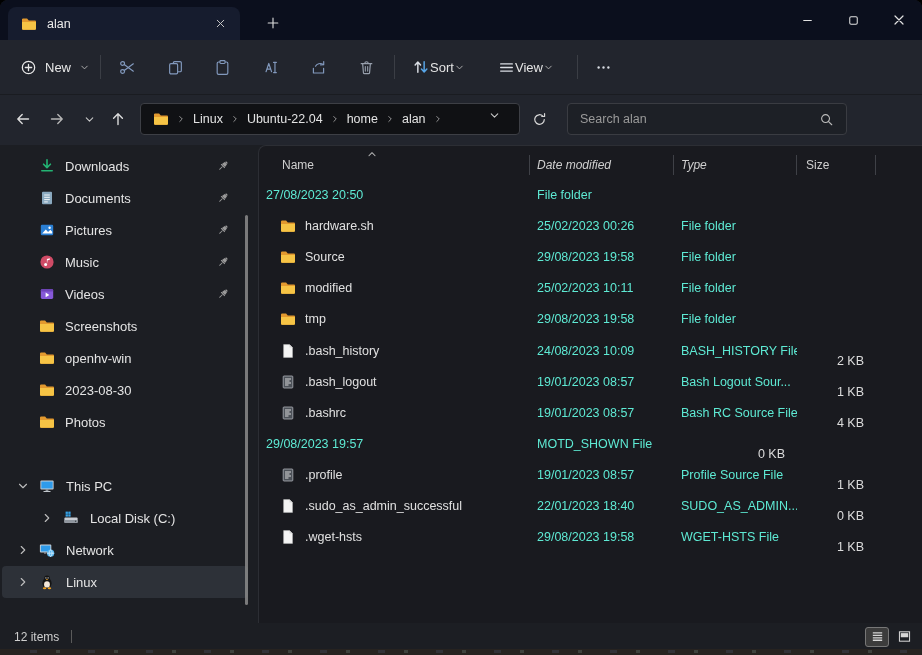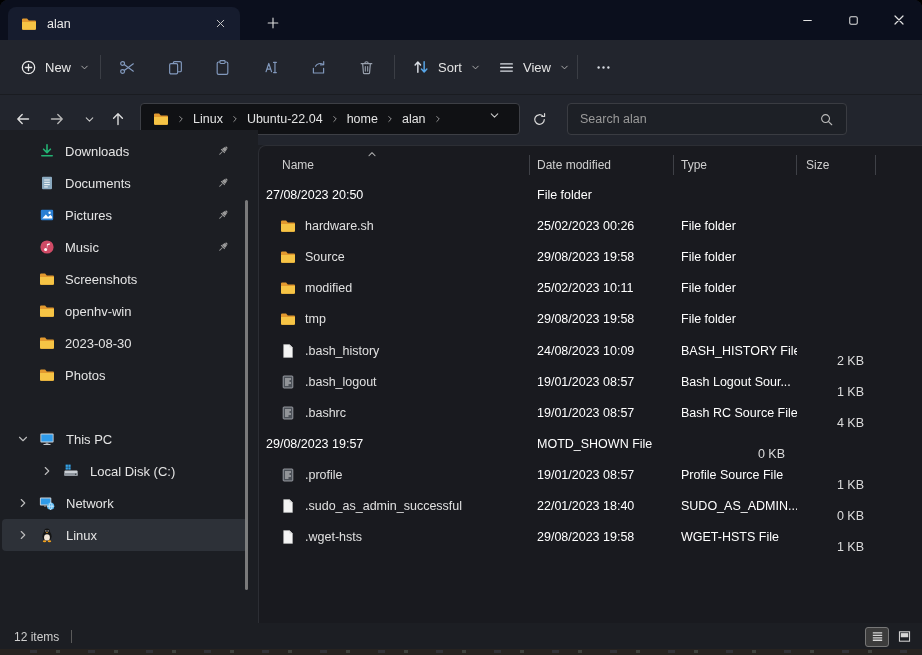--- a/index.html
+++ b/index.html
@@ -22,68 +22,68 @@
   .newtab{position:absolute;left:260px;top:11px;width:26px;height:24px;display:flex;align-items:center;justify-content:center;color:#dcdcdc;border-radius:4px;}
   .wincontrols{position:absolute;right:0;top:0;height:40px;display:flex;}
   .wbtn{width:46px;height:100%;display:flex;align-items:center;justify-content:center;color:#e2e2e2;}
 
   .chrome{position:absolute;left:0;top:40px;right:0;height:105px;background:#22252d;}
   .toolbar{position:absolute;left:0;top:0;right:0;height:54px;border-bottom:1px solid #1a1c21;padding-left:12px;}
   .tbtn{position:absolute;top:10px;height:34px;display:flex;align-items:center;justify-content:center;border-radius:4px;color:#8299bd;}
   .tbtn.icon-only{width:34px;}
   .tsep{position:absolute;top:15px;width:1px;height:24px;background:#3b3e45;}
   .new-btn{left:14px;gap:8px;padding:0 6px;color:#e8e8e8;font-size:13px;}
-  .lbl-btn{gap:8px;padding:0 6px;color:#e4e4e4;font-size:13px;}
+  .lbl-btn{padding:0 6px;color:#e4e4e4;font-size:13px;}
   .chev-s{color:#b9b9b9}
 
   .addressrow{position:absolute;left:0;top:55px;right:0;height:50px;}
   .navbtn{position:absolute;top:9px;width:30px;height:30px;display:flex;align-items:center;justify-content:center;color:#dcdcdc;border-radius:4px;}
   .breadcrumb-bar{position:absolute;left:140px;top:8px;width:380px;height:32px;background:#101114;
       border:1px solid #3d3f45;border-radius:4px;box-sizing:border-box;display:flex;align-items:center;gap:7px;padding:0 34px 0 12px;}
   .crumb{font-size:12.5px;color:#e3e3e3;white-space:nowrap;}
   .crumb-chev{color:#b0b0b0;flex:0 0 auto}
   .bc-dd{position:absolute;left:488px;top:14px;color:#c9c9c9;}
   .refresh-btn{position:absolute;left:524px;top:9px;width:30px;height:30px;display:flex;align-items:center;justify-content:center;color:#d6d6d6;}
   .searchbox{position:absolute;left:567px;top:8px;width:280px;height:32px;background:#1d2026;border:1px solid #3a3c42;
       border-radius:4px;box-sizing:border-box;display:flex;align-items:center;gap:43px;}
   .searchbox input{flex:1;background:transparent;border:none;outline:none;color:#e3e3e3;font-size:12.5px;
       font-family:"Liberation Sans",sans-serif;padding:0 8px 0 12px;}
   .searchbox input::placeholder{color:#9a9a9a;}
   .search-ic{margin-right:12px;color:#b9b9b9;}
 
   
-  .sidebar{position:absolute;left:0;top:130px;width:258px;bottom:27px;background:#1c1e23;padding-top:5px;box-sizing:border-box;}
+  .sidebar{position:absolute;left:0;top:145px;width:258px;bottom:27px;background:#1c1e23;padding-top:5px;box-sizing:border-box;}
   .sidebar ul{list-style:none;margin:0;padding:0;}
   .side-item{height:32px;display:flex;align-items:center;gap:10px;padding-left:37px;margin:0 10px 0 2px;border-radius:4px;}
   .side-item.tree{padding-left:14px;gap:9px;}
   .side-item.tree .slabel{margin-left:2px;}
   .side-item.indent1{margin-left:26px;}
   .side-item.selected{background:#2d3138;}
   .sic{width:16px;height:16px;flex:0 0 16px;}
   .chev{width:14px;height:14px;flex:0 0 14px;color:#bdbdbd;}
   .slabel{font-size:13px;color:#e4e4e4;white-space:nowrap;}
   .pin{width:14px;height:14px;margin-left:auto;margin-right:18px;color:#9a9a9a;}
   .tree-gap{height:32px;}
   .side-scrollbar{position:absolute;left:245px;top:70px;width:3px;height:390px;background:#8b8b8b;border-radius:2px;opacity:.85}
 
   
   .mainpane{position:absolute;left:258px;top:145px;right:0;bottom:27px;background:#191a1f;
      border-radius:8px 0 0 0;border-top:1px solid #2c2e34;border-left:1px solid #2c2e34;box-sizing:border-box;}
   .fhead{position:absolute;left:0;top:5px;right:46px;height:28px;display:grid;grid-template-columns:271px 144px 123px 79px;}
   .hcell{position:relative;display:flex;align-items:center;font-size:12px;color:#cfcfcf;}
   .hcell::after{content:"";position:absolute;right:0;top:4px;bottom:4px;width:1px;background:#3f4147;}
   .hcell.c-name{padding-left:23px;}
-  .hcell.c-date,.hcell.c-type{padding-left:7px;}
+  .hcell.c-date,.hcell.c-type{padding-left:7px;font-style:italic;}
   .hcell.c-size{padding-left:9px;}
   .sort-caret{position:absolute;left:106px;top:-4px;color:#b8b8b8;}
   .rows{position:absolute;left:0;top:33px;right:46px;bottom:0;overflow:hidden;}
   .frow{height:31px;display:grid;grid-template-columns:271px 144px 123px 79px;align-items:center;font-size:12.5px;color:#e0e0e0;}
   .cell-name{display:flex;align-items:center;gap:9px;padding-left:21px;white-space:nowrap;overflow:hidden;}
   .fic{width:16px;height:16px;flex:0 0 16px;}
-  .cell-date,.cell-type{padding-left:7px;white-space:nowrap;overflow:hidden;color:#ffffff;}
+  .cell-date,.cell-type{padding-left:7px;white-space:nowrap;overflow:hidden;color:#5eead4;}
   .cell-size{text-align:right;padding-right:12px;color:#dcdcdc;white-space:nowrap;margin-top:20px;}
 
   
   .statusbar{position:absolute;left:0;right:0;bottom:0;height:27px;background:#1c1e23;display:flex;align-items:center;margin-top:24px;}
   .status-text{font-size:12px;color:#cfcfcf;margin-left:14px;}
   .status-sep{width:1px;height:13px;background:#5a5a5a;margin-left:12px;}
   .viewtoggles{margin-left:auto;margin-right:6px;display:flex;gap:3px;align-items:center;}
   .vbtn{width:24px;height:20px;display:flex;align-items:center;justify-content:center;border-radius:3px;color:#d6d6d6;}
   .vbtn.active{background:#3c3c3c;border:1px solid #777;box-sizing:border-box;}
 </style>
@@ -472,20 +472,29 @@
         <li class="side-item">
           <svg class="sic">
             <use href="#i-music"></use>
           </svg>
           <span class="slabel">Music</span>
           <svg class="pin">
             <use href="#i-pin"></use>
           </svg>
         </li>
 
+        <li class="side-item">
+          <svg class="sic">
+            <use href="#i-videos"></use>
+          </svg>
+          <span class="slabel">Videos</span>
+          <svg class="pin">
+            <use href="#i-pin"></use>
+          </svg>
+        </li>
 
     </ul>
     <ul>
 
         <li class="side-item">
           <svg class="sic">
             <use href="#i-folder"></use>
           </svg>
           <span class="slabel">Screenshots</span>
         </li>

